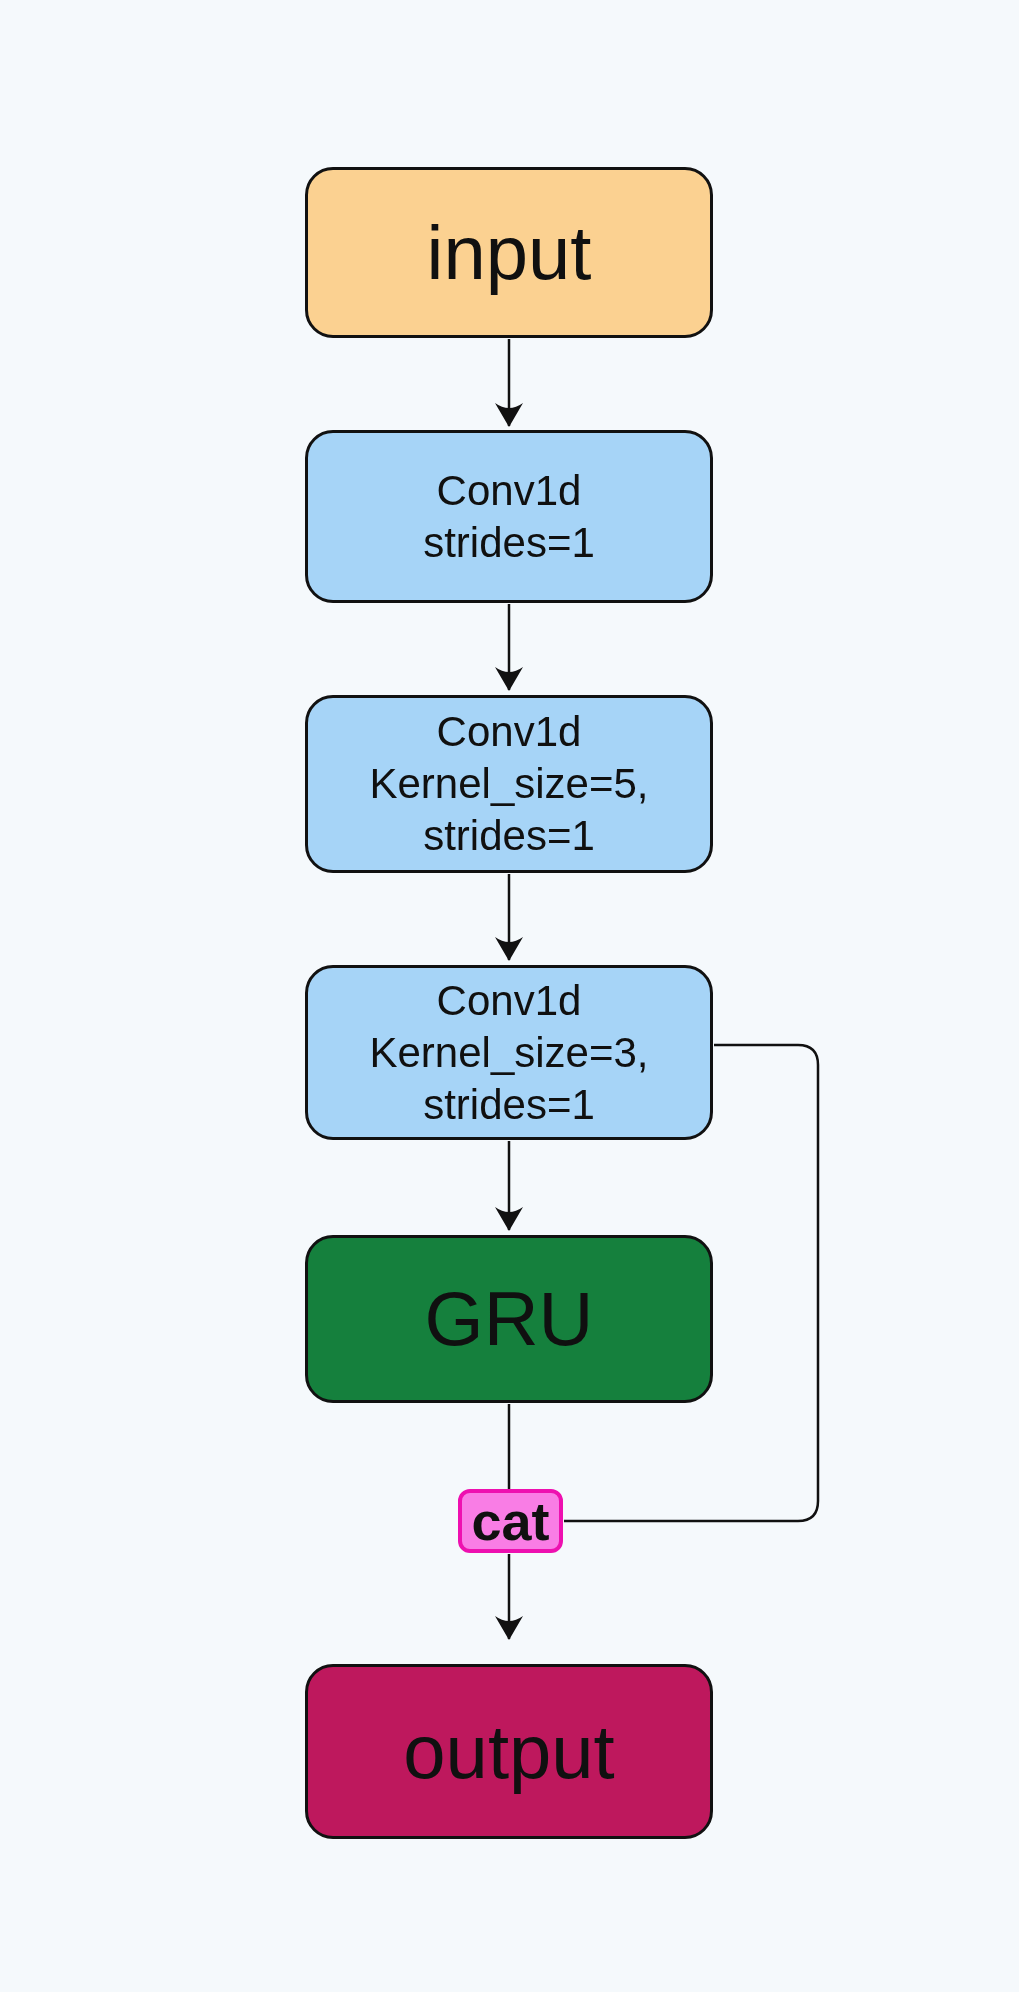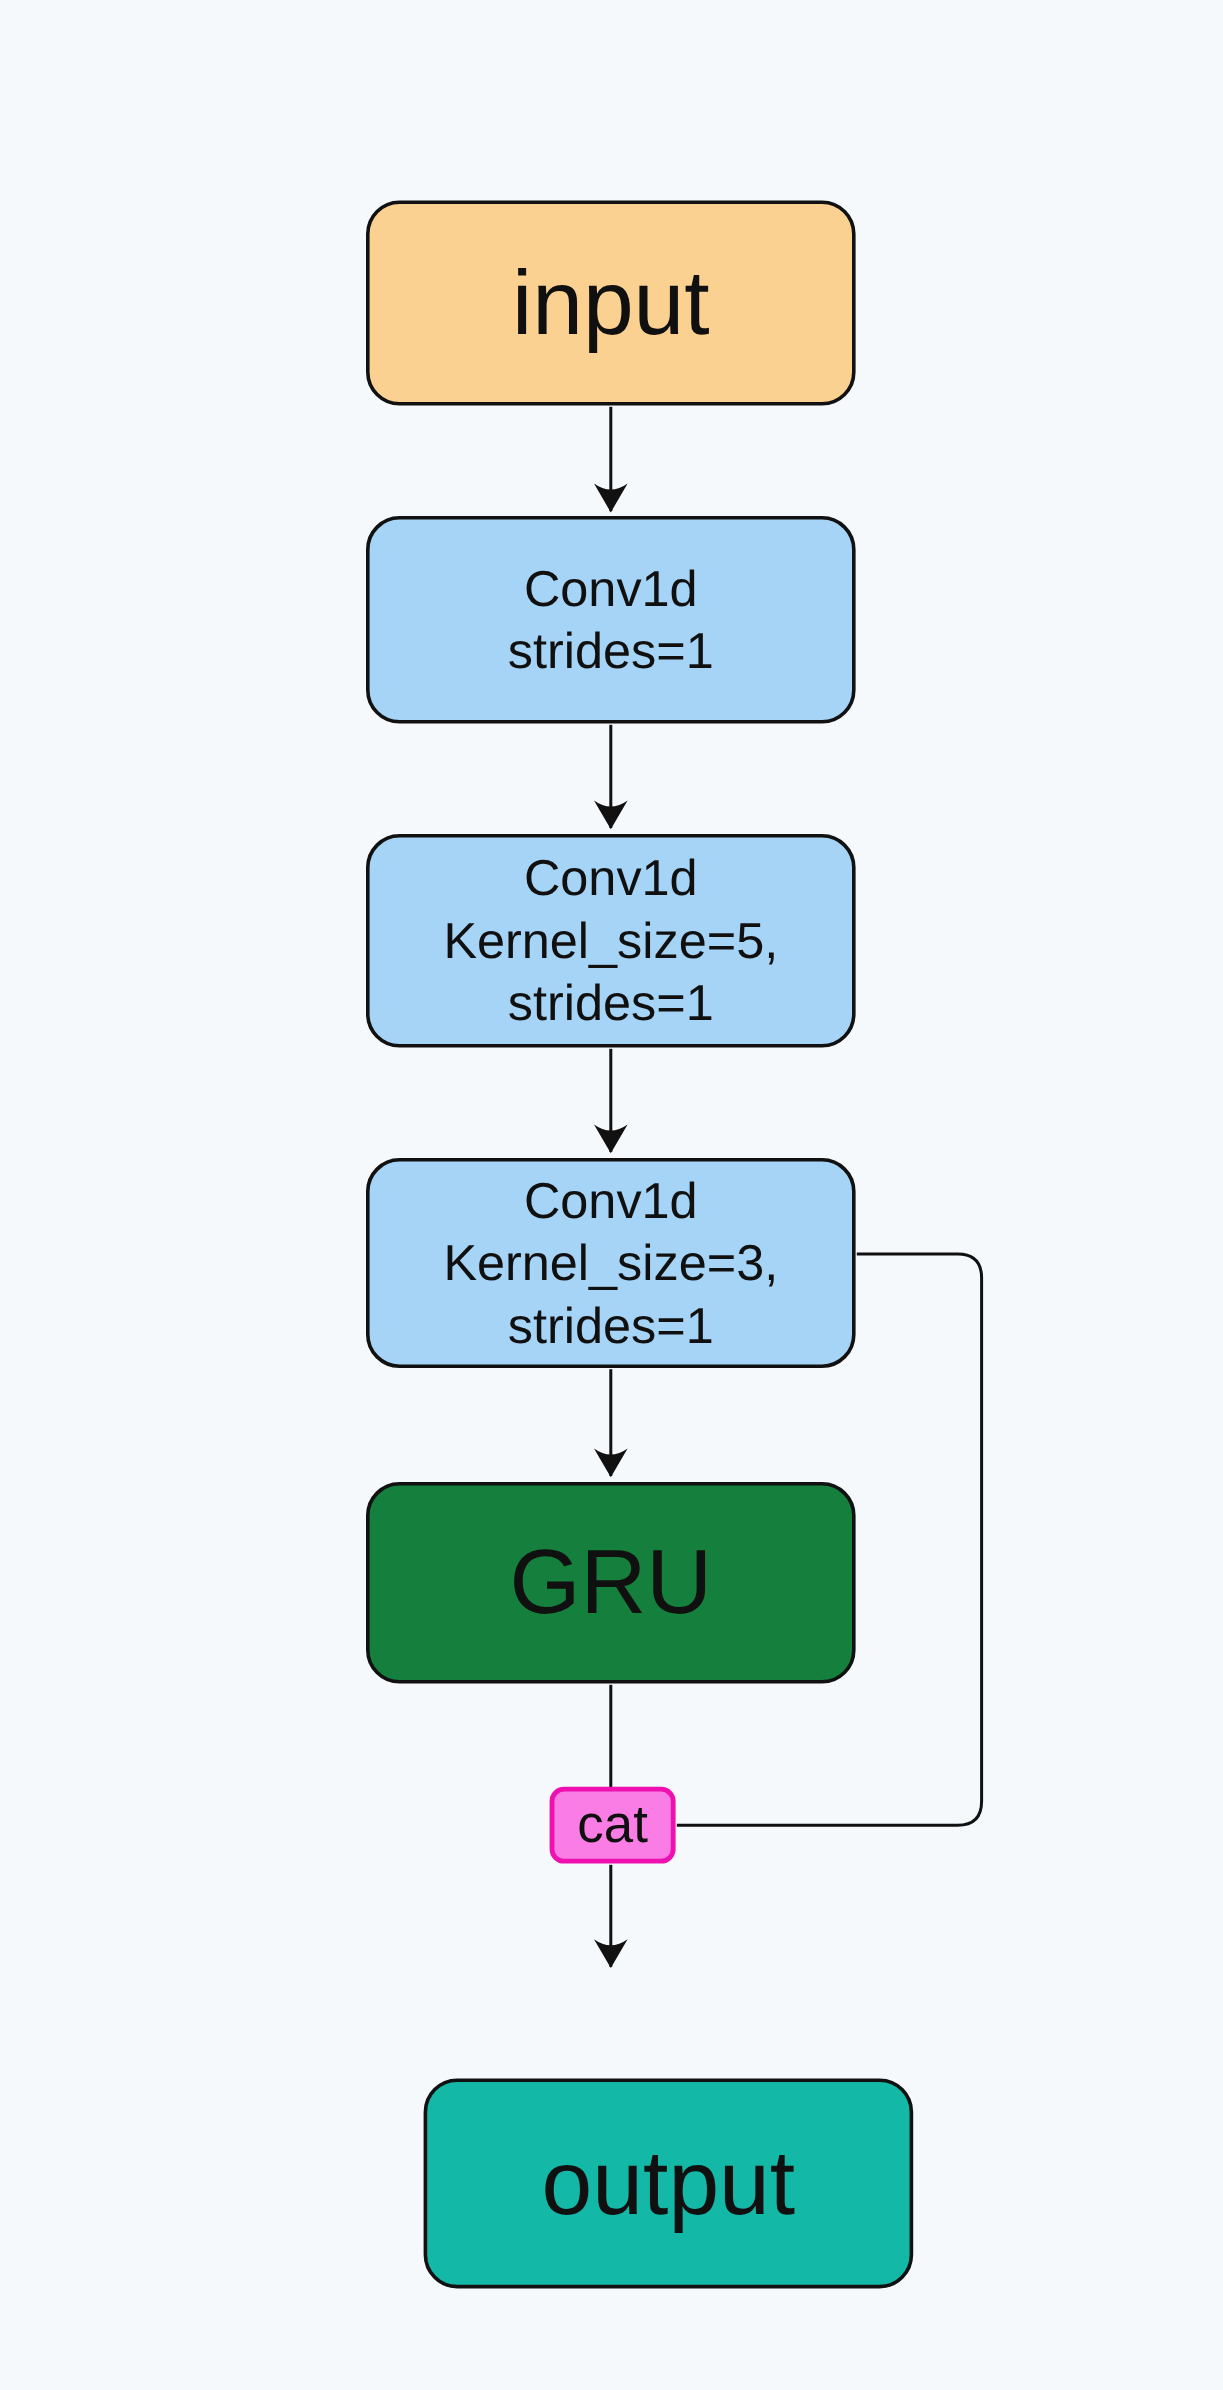--- a/index.html
+++ b/index.html
@@ -44,22 +44,22 @@
   }
   .node.cat {
     left: 458px;
     top: 1489px;
     width: 105px;
     height: 64px;
     border: 4px solid #EE10B0;
     border-radius: 12px;
   }
   .cat-label {
-    font-size: 44px;
-    font-weight: 400;
+    font-size: 54px;
+    font-weight: 700;
     line-height: 1;
   }
 </style>
 </head>
 <body>
 
 <div class="canvas" style="background-color: rgb(245, 249, 252);">
 
   <svg class="edges" viewBox="0 0 1019 1992" xmlns="http://www.w3.org/2000/svg">
     <defs>
@@ -98,17 +98,17 @@
   </div>
 
   <div class="node big" style="top: 1235px; height: 168px; background-color: #15803d; border-color: rgb(17, 17, 17);">
     <div class="io-label">GRU</div>
   </div>
 
   <div class="node cat" style="background-color: rgb(249, 125, 229); border-color: rgb(238, 16, 176);">
     <div class="cat-label">cat</div>
   </div>
 
-  <div class="node big" style="top: 1732px; height: 175px; background-color: #14b8a6; border-color: rgb(17, 17, 17); margin-left: 48px;">
+  <div class="node big" style="top: 1664px; height: 175px; background-color: #be185d; border-color: rgb(17, 17, 17);">
     <div class="io-label">output</div>
   </div>
 
 </div>
 
 </body></html>

